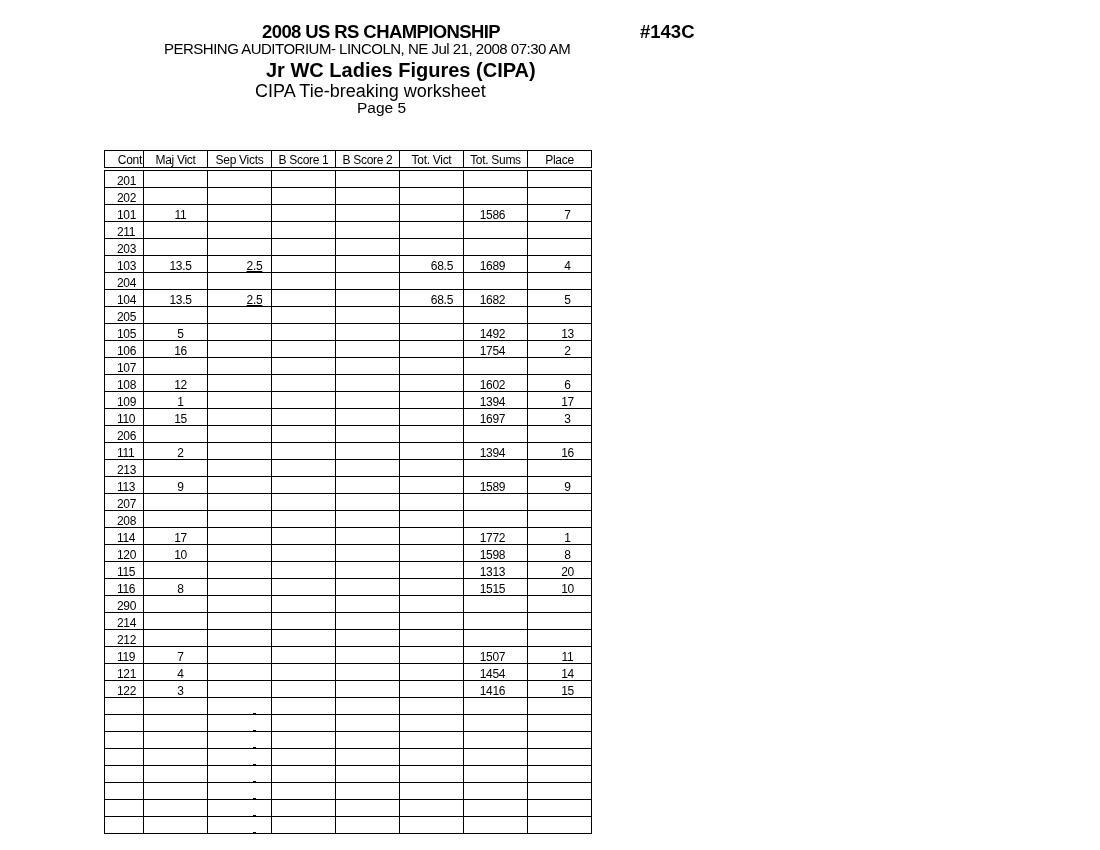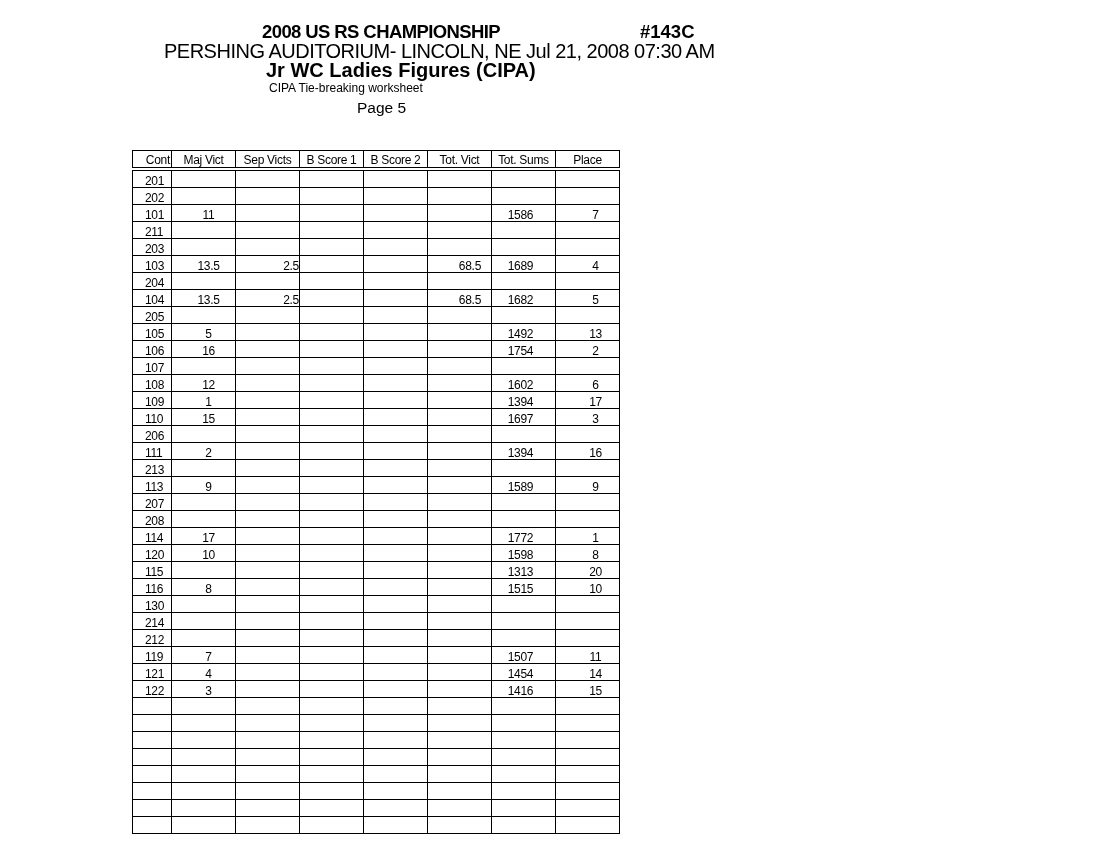--- a/index.html
+++ b/index.html
@@ -1,32 +1,32 @@
 <!DOCTYPE html>
 <html><head>
 <meta charset="utf-8">
 <style>
   html, body { margin:0; padding:0; background:#ffffff; }
   body { width:1100px; height:850px; position:relative; overflow:hidden; font-family:"Liberation Sans", sans-serif; color:#000; }
   .hdr { position:absolute; white-space:nowrap; line-height:1; }
   #title { left:262px; top:23px; font-size:18.5px; font-weight:bold; letter-spacing:-0.6px; }
   #event-no { left:640px; top:23px; font-size:18.5px; font-weight:bold; }
-  #subtitle { left:164px; top:41px; font-size:20px; letter-spacing:-0.5px; }
+  #subtitle { left:164px; top:41px; font-size:15px; letter-spacing:-0.5px; }
   #event-name { left:266px; top:60px; font-size:20px; font-weight:bold; }
-  #worksheet { left:269px; top:82px; font-size:12px; }
+  #worksheet { left:255px; top:82px; font-size:18px; }
   #page-no { left:357px; top:100px; font-size:15.5px; }
 
-  #grid { position:absolute; left:132px; top:150px; border-collapse:collapse; table-layout:fixed; font-size:12px; letter-spacing:-0.3px; }
+  #grid { position:absolute; left:104px; top:150px; border-collapse:collapse; table-layout:fixed; font-size:12px; letter-spacing:-0.3px; }
   #grid td, #grid th { border-left:1.3px solid #000; border-right:1.3px solid #000; padding:0; overflow:hidden; white-space:nowrap; vertical-align:bottom; line-height:11px; }
   #grid th { height:15px; font-weight:normal; text-align:center; border-top:1.3px solid #000; border-bottom:4px double #000; padding-bottom:1px; }
   #grid td { height:16px; border-bottom:1.3px solid #000; padding-bottom:0px; }
   #grid th.c-cont { text-align:right; padding-right:1px; }
   .c-cont { text-align:left; padding-left:12px !important; }
   .c-maj { text-align:center; padding-left:10px !important; }
-  .c-sep { text-align:right; padding-left:30px !important; }
+  .c-sep { text-align:center; padding-left:30px !important;text-decoration:underline; }
   .c-tv { text-align:right; padding-right:10px !important; }
   .c-ts { text-align:center; padding-right:6px !important; }
   .c-pl { text-align:center; padding-left:16px !important; }
   .c-b1, .c-b2 { text-align:center; }
 </style>
 </head>
 <body>
 
 <div>
   <div class="hdr" id="title">2008 US RS CHAMPIONSHIP</div>
@@ -305,21 +305,21 @@
         <td class="c-cont">116</td>
         <td class="c-maj">8</td>
         <td class="c-sep"></td>
         <td class="c-b1"></td>
         <td class="c-b2"></td>
         <td class="c-tv"></td>
         <td class="c-ts">1515</td>
         <td class="c-pl">10</td>
       </tr>
       <tr>
-        <td class="c-cont">130</td>
+        <td class="c-cont">290</td>
         <td class="c-maj"></td>
         <td class="c-sep"></td>
         <td class="c-b1"></td>
         <td class="c-b2"></td>
         <td class="c-tv"></td>
         <td class="c-ts"></td>
         <td class="c-pl"></td>
       </tr>
       <tr>
         <td class="c-cont">214</td>

